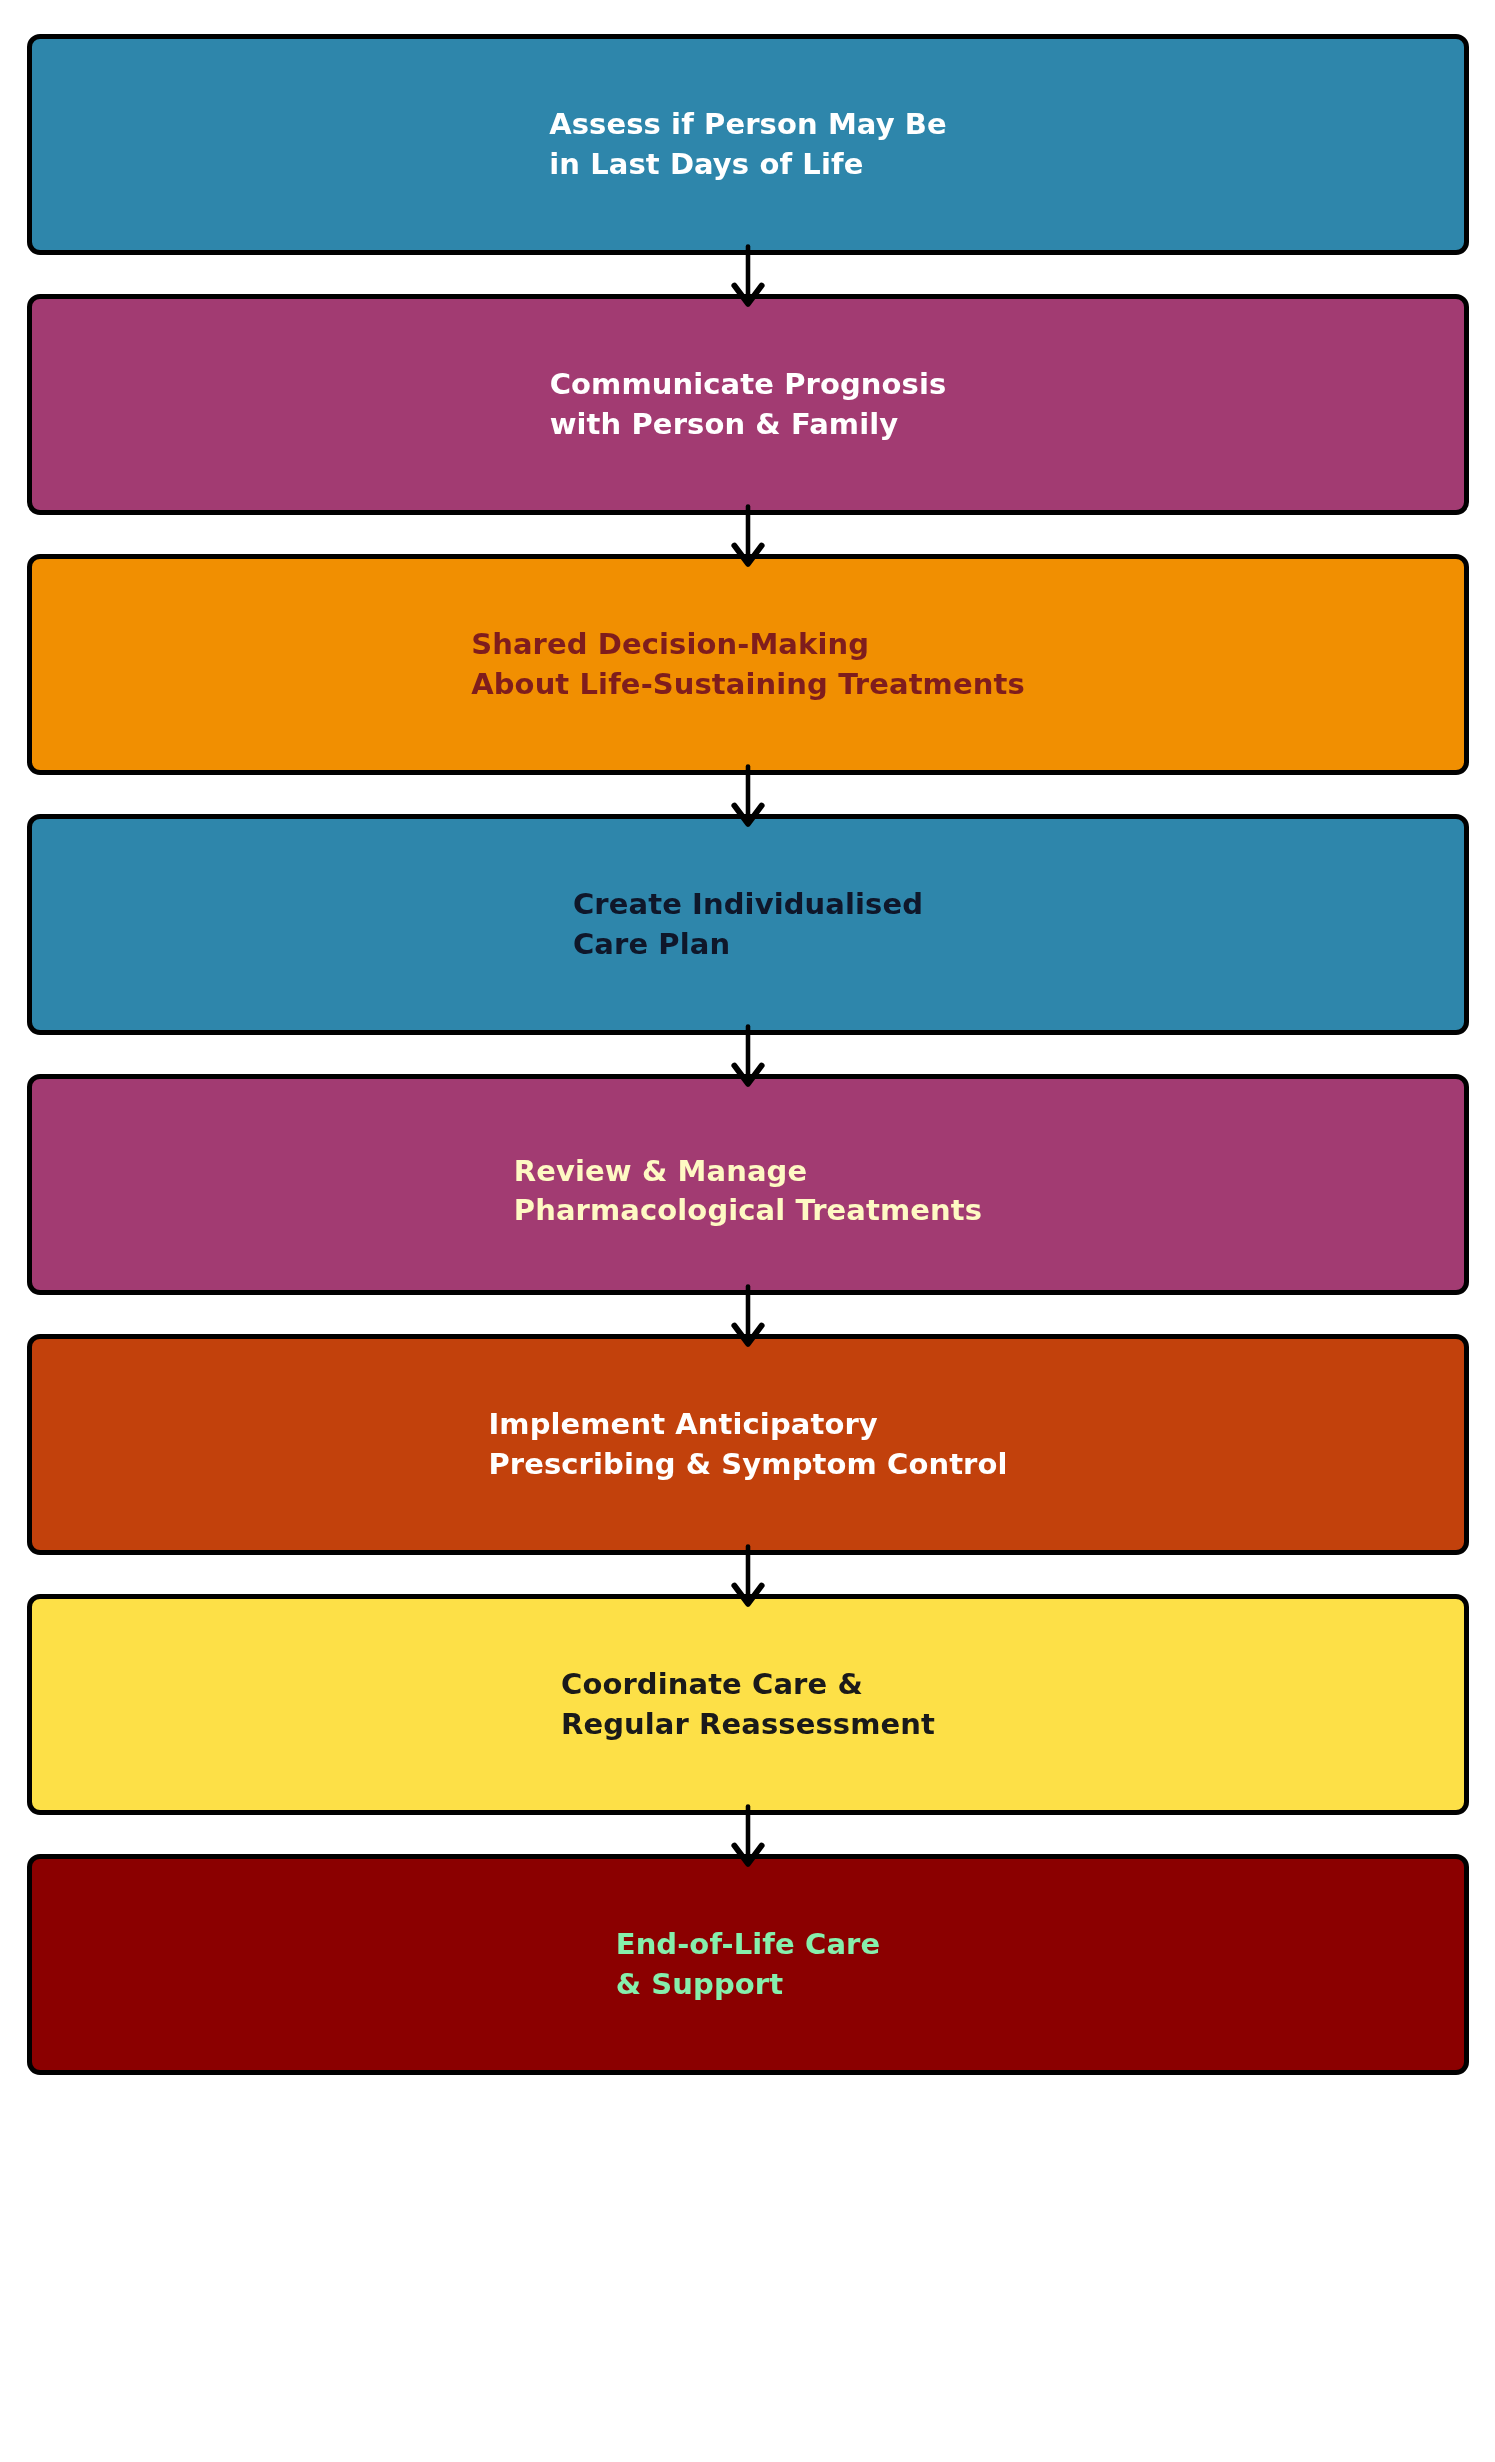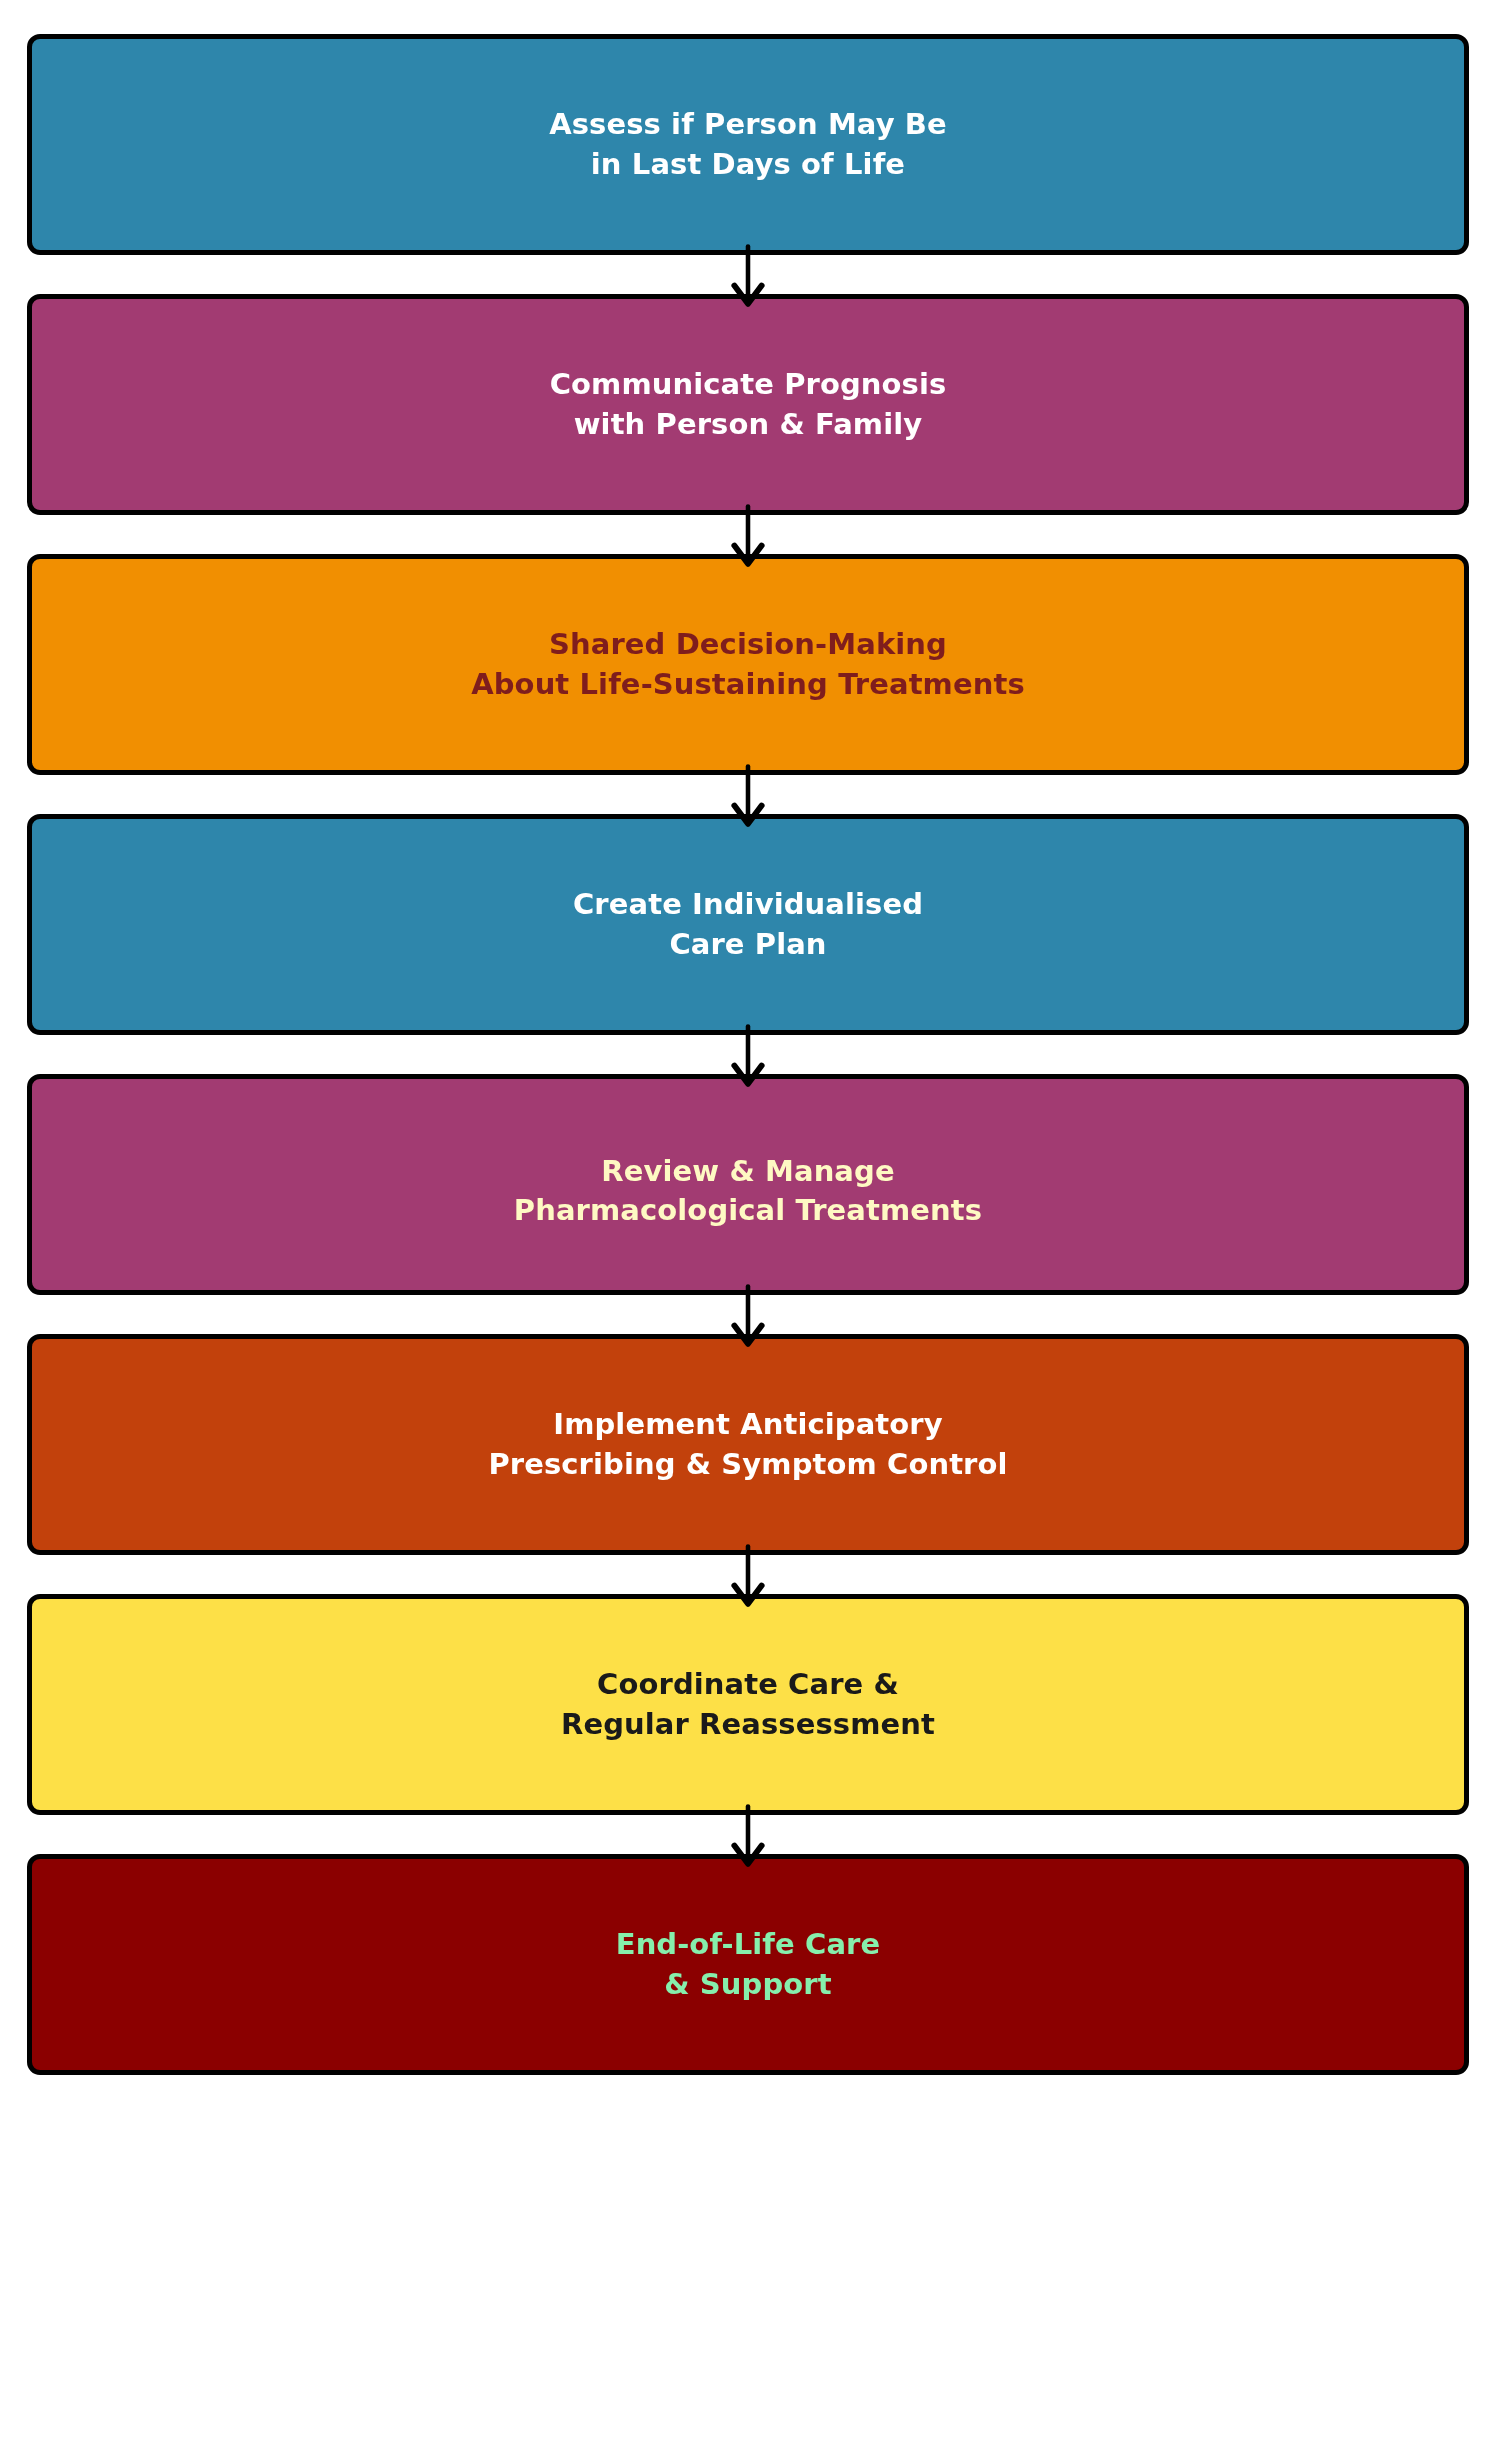--- a/index.html
+++ b/index.html
@@ -24,21 +24,20 @@
   }
   .node {
     box-sizing: border-box;
     height: 221px;
     border: 5.2px solid #000000;
     border-radius: 13px;
     display: flex;
     flex-direction: column;
     align-items: center;
     justify-content: center;
-    text-align: center;
     flex: 0 0 auto;
   }
   .node-label {
     font-size: 29px;
     font-weight: bold;
     line-height: 1.35;
     letter-spacing: 0.1px;
     white-space: pre-line;
     padding: 0 19.5px;
   }
@@ -86,21 +85,21 @@
       <div class="node-label" style="color: #7f1d1d;">Shared Decision-Making
 About Life-Sustaining Treatments</div>
     </div>
     <div class="connector">
       <svg viewBox="0 0 120 96">
         <path d="M60 2 L60 90" stroke="#000000" stroke-width="7" stroke-linecap="round" fill="none"></path>
         <path d="M39 62 L60 90 L81 62" stroke="#000000" stroke-width="9" stroke-linecap="round" stroke-linejoin="round" fill="none"></path>
       </svg>
     </div>
     <div class="node" style="background: rgb(46, 134, 171); border-color: rgb(0, 0, 0);">
-      <div class="node-label" style="color: #ffffff;">Create Individualised
+      <div class="node-label" style="color: #0f172a;">Create Individualised
 Care Plan</div>
     </div>
     <div class="connector">
       <svg viewBox="0 0 120 96">
         <path d="M60 2 L60 90" stroke="#000000" stroke-width="7" stroke-linecap="round" fill="none"></path>
         <path d="M39 62 L60 90 L81 62" stroke="#000000" stroke-width="9" stroke-linecap="round" stroke-linejoin="round" fill="none"></path>
       </svg>
     </div>
     <div class="node" style="background: rgb(162, 59, 114); border-color: rgb(0, 0, 0);">
       <div class="node-label" style="color: #fef9c3; margin-top: 13px;">Review &amp; Manage

